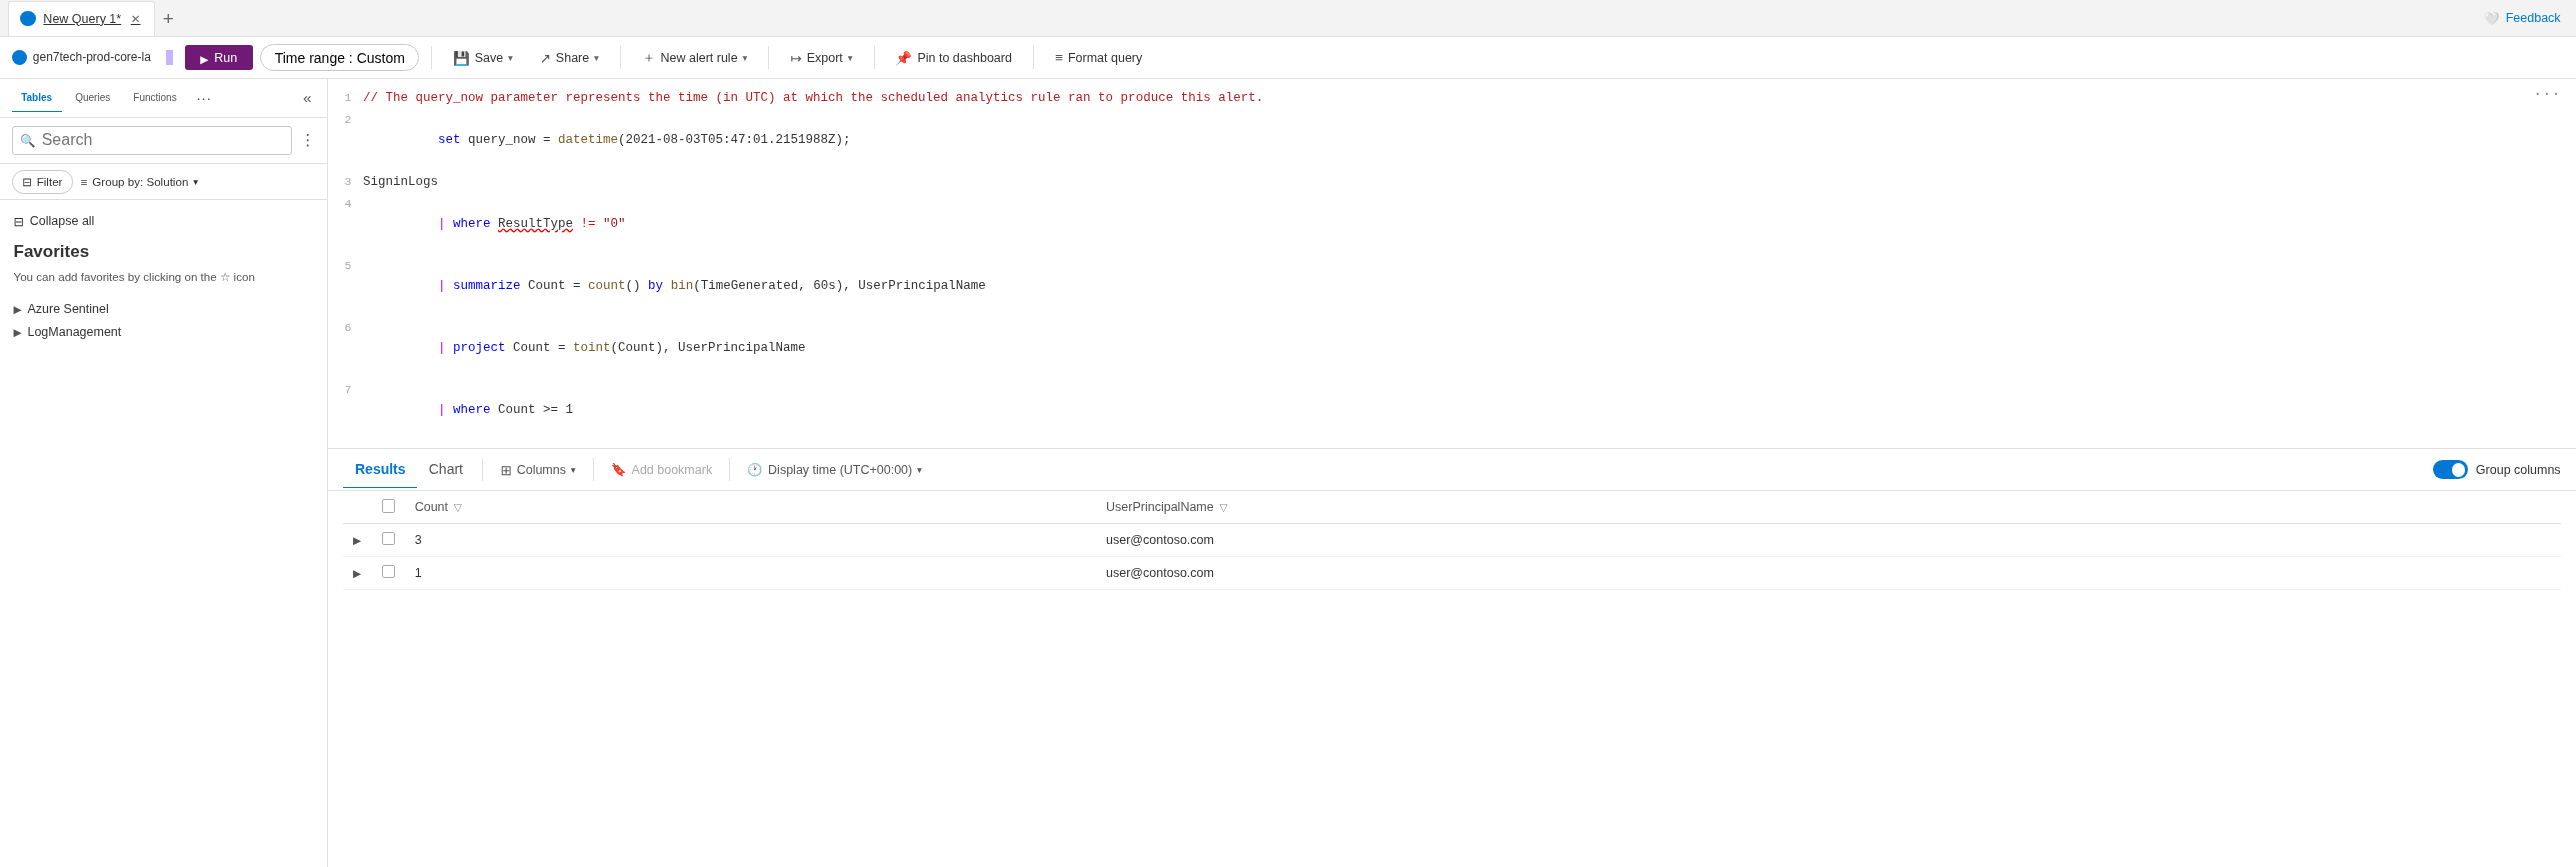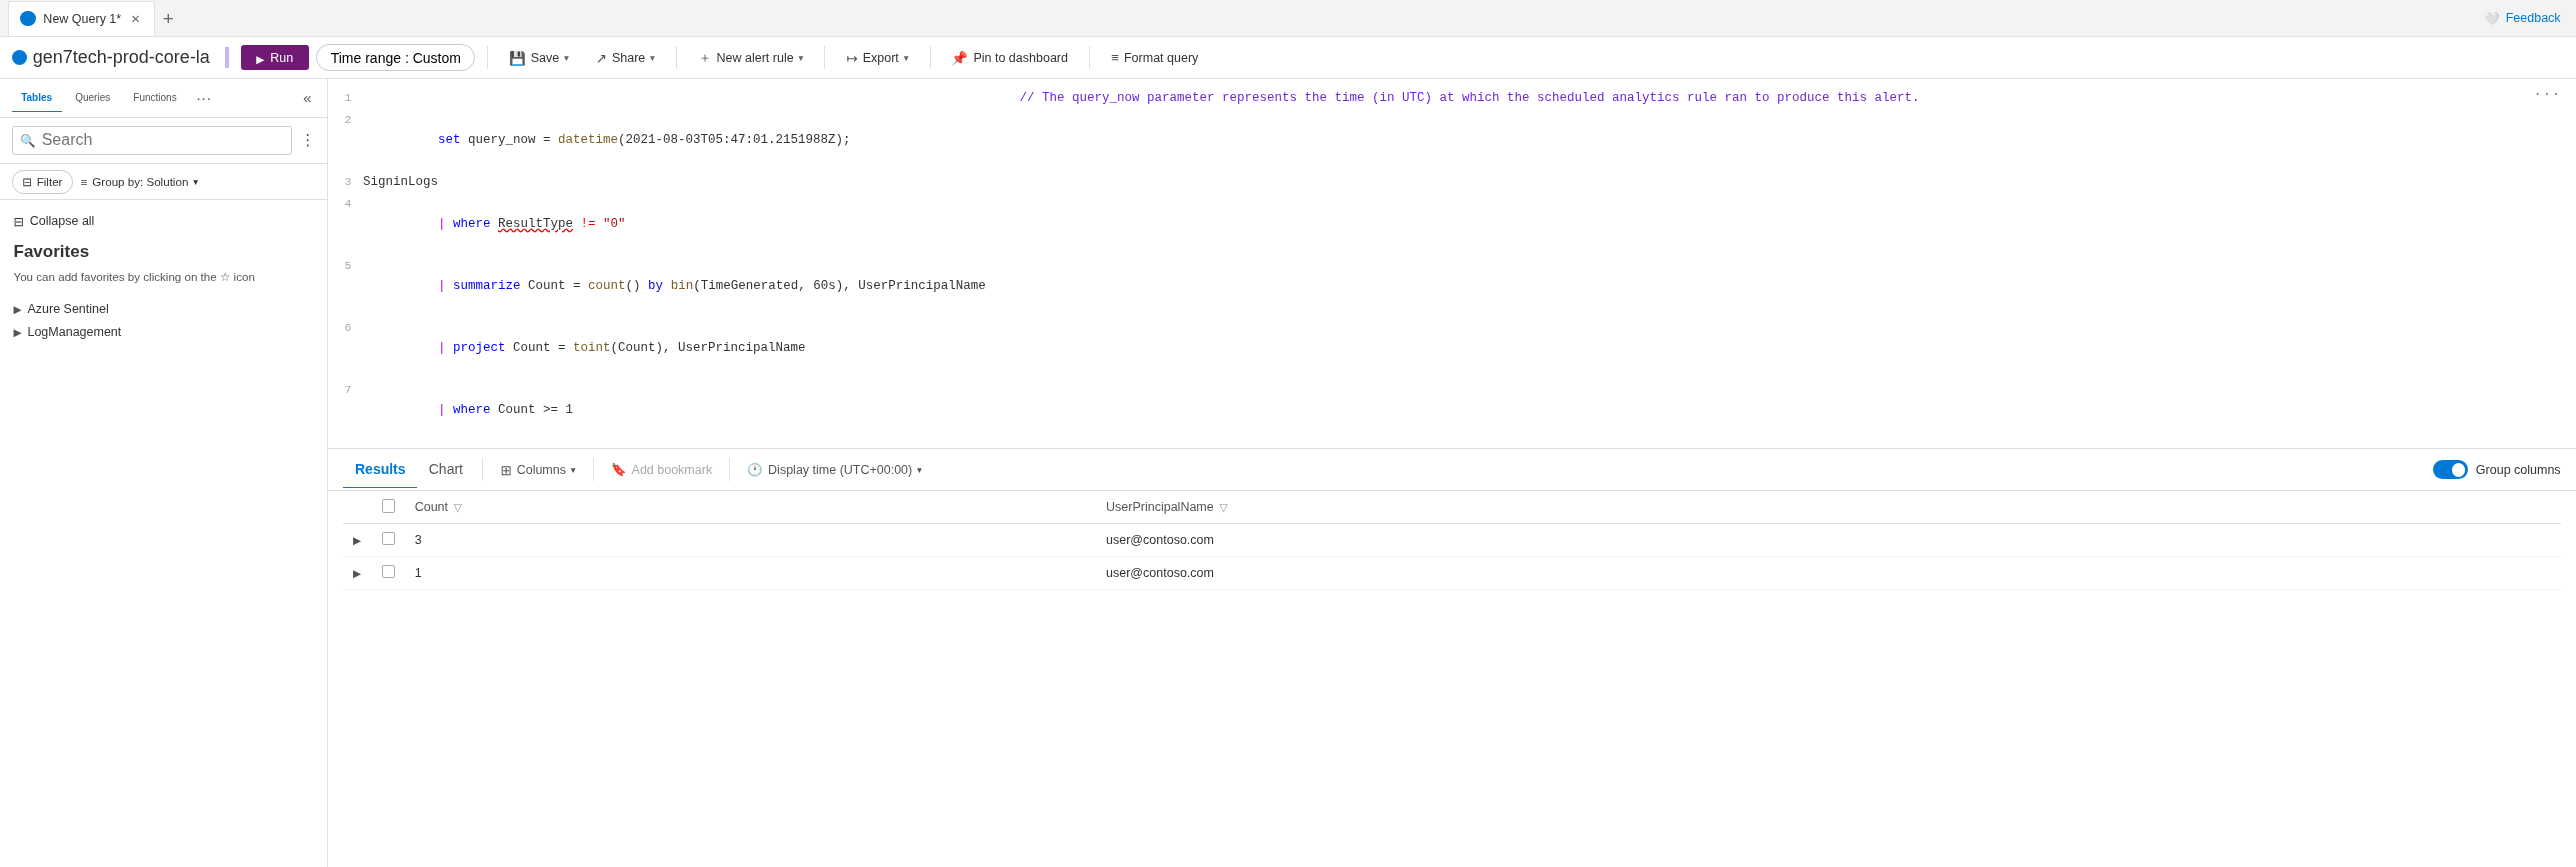--- a/index.html
+++ b/index.html
@@ -19,20 +19,21 @@
       align-items: center;
       background: #fff;
       border: 1px solid #e0e0e0;
       border-bottom: none;
       padding: 0 11.6px;
       height: 35px;
       font-size: 12.5px;
       gap: 7.7px;
       cursor: pointer;
       border-radius: 2.9px 2.9px 0 0;
+      text-decoration: underline;
     }
     .tab-item .logo {
       width: 15.4px; height: 15.4px;
       background: #0078d4;
       border-radius: 50%;
       display: inline-block;
       flex-shrink: 0;
     }
     .tab-close {
       color: #666;
@@ -72,24 +73,24 @@
       background: #fff;
       border-bottom: 1px solid #e0e0e0;
       height: 42px;
       padding: 0 11.6px;
       gap: 7.7px;
     }
     .workspace-name {
       display: flex;
       align-items: center;
       gap: 5.8px;
-      font-size: 18px;
+      font-size: 12px;
       color: #333;
       padding-right: 15.4px;
-      border-right: 4px solid #c4b5fd;
+      border-right: 7px solid #c4b5fd;
       margin-right: 3.9px;
     }
     .workspace-logo {
       width: 15.4px; height: 15.4px;
       background: #0078d4;
       border-radius: 50%;
       flex-shrink: 0;
     }
     .btn-run {
       background: #701a75;
@@ -307,21 +308,21 @@
       color: #aaa;
       padding-right: 11.6px;
       user-select: none;
       flex-shrink: 0;
       font-size: 11.6px;
     }
     .line-content {
       flex: 1;
       white-space: pre;
     }
-    .c-comment { color: #6d28d9; text-align: center; }
+    .c-comment { color: #b91c1c; }
     .c-keyword { color: #0000ff; }
     .c-fn { color: #795e26; }
     .c-string { color: #a31515; }
     .c-pipe { color: #af00db; }
     .c-underline { text-decoration: underline; text-decoration-style: wavy; text-decoration-color: #e00; }
     .c-red { color: #e00; }
 
     .editor-dots {
       position: absolute;
       top: 5.8px;

